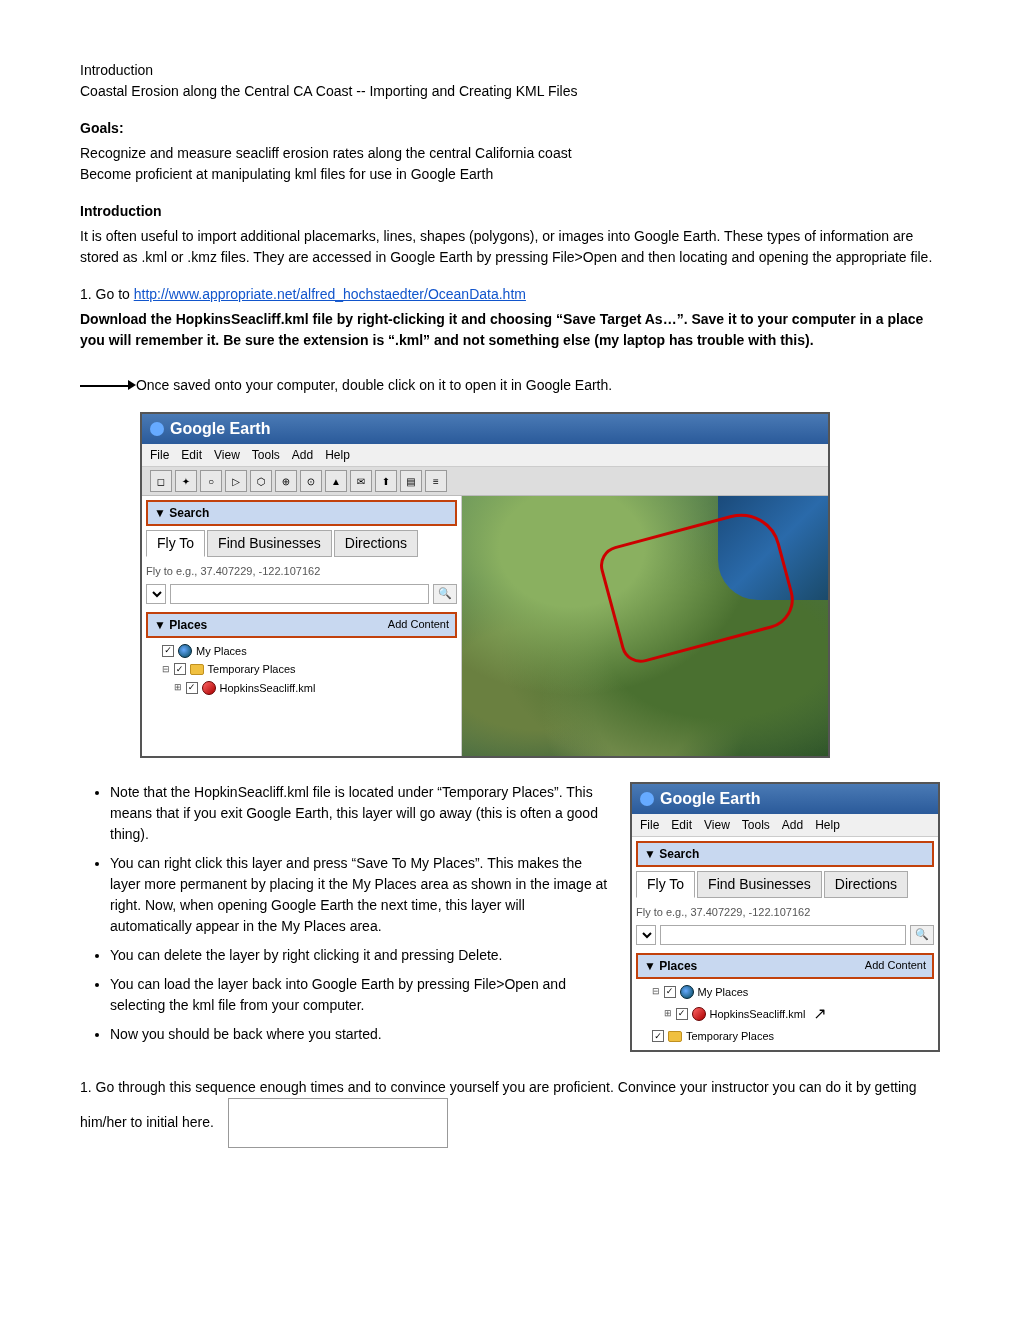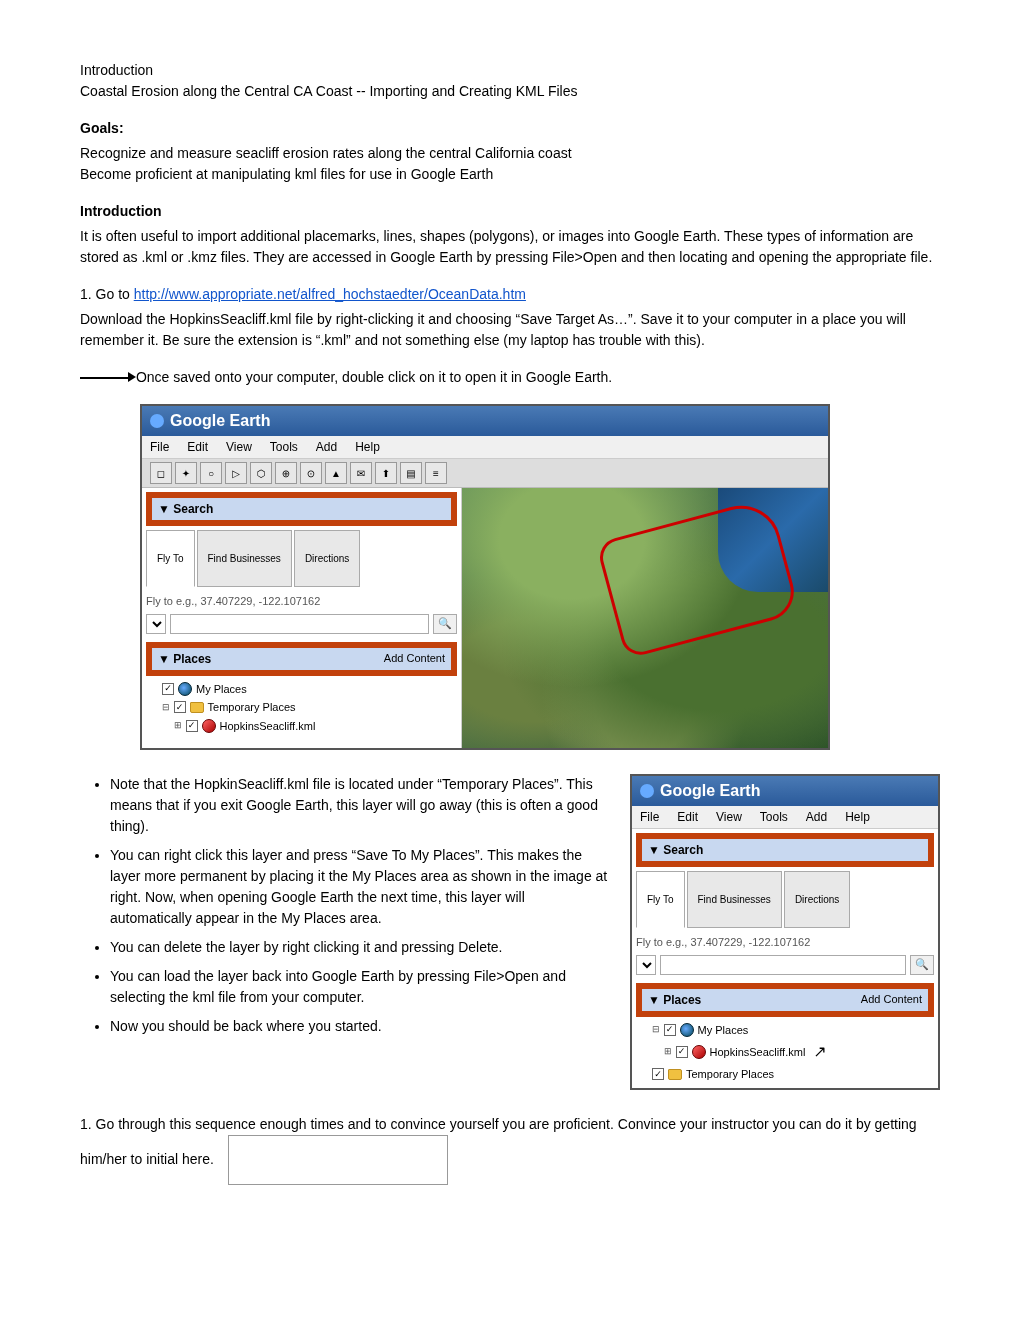--- a/index.html
+++ b/index.html
@@ -53,21 +53,21 @@
       height: 14px;
       background: #6af;
       border-radius: 50%;
       display: inline-block;
     }
     .ge-menubar {
       background: #f0f0f0;
       border-bottom: 1px solid #ccc;
       padding: 2px 8px;
       display: flex;
-      gap: 18px;
+      gap: 12px;
       font-size: 12px;
     }
     .ge-menubar span { cursor: pointer; }
     .ge-body {
       display: flex;
       height: 260px;
     }
     .ge-sidebar {
       width: 320px;
       border-right: 1px solid #ccc;
@@ -87,32 +87,32 @@
       overflow: hidden;
     }
     .ge-section-header {
       background: #c8d8f0;
       padding: 2px 6px;
       font-weight: bold;
       display: flex;
       justify-content: space-between;
       align-items: center;
       margin-bottom: 4px;
-      border: 6px solid #c2410c;
+      border: 2px solid #c2410c;
     }
     .ge-tabs {
       display: flex;
       gap: 2px;
       margin-bottom: 6px;
     }
     .ge-tab {
       border: 1px solid #aaa;
-      padding: 20px 10px;
+      padding: 2px 10px;
       background: #e8e8e8;
-      font-size: 10px;
+      font-size: 14px;
       cursor: pointer;
     }
     .ge-tab.active {
       background: #fff;
       border-bottom: 1px solid #fff;
     }
     .ge-search-hint {
       font-size: 11px;
       color: #555;
       margin-bottom: 4px;
@@ -296,25 +296,25 @@
 <div class="section" style="margin-top:16px;">
   <div class="heading">Introduction</div>
   <div>It is often useful to import additional placemarks, lines, shapes (polygons), or images into Google Earth. These types of information are stored as .kml or .kmz files. They are accessed in Google Earth by pressing File&gt;Open and then locating and opening the appropriate file.</div>
 </div>
 
 
 <div class="section" style="margin-top:16px;">
   <div>
     <span>1. Go to </span><a href="#">http://www.appropriate.net/alfred_hochstaedter/OceanData.htm</a>
   </div>
-  <div style="margin-top:4px;">Download the HopkinsSeacliff.kml file by right-clicking it and choosing “Save Target As…”. Save it to your computer in a place you will remember it. Be sure the extension is “.kml” and not something else (my laptop has trouble with this).</div>
-</div>
-
-
-<div class="section open-line" style="margin-top:16px;">
+  <div style="margin-top:4px;font-weight:bold;">Download the HopkinsSeacliff.kml file by right-clicking it and choosing “Save Target As…”. Save it to your computer in a place you will remember it. Be sure the extension is “.kml” and not something else (my laptop has trouble with this).</div>
+</div>
+
+
+<div class="section open-line" style="margin-top:24px;">
   <span style="display:inline-block; width:50px; height:2px; background:#000; vertical-align:middle; margin-right:2px; position:relative;">
     <span style="position:absolute; right:-6px; top:-5px; width:0; height:0; border-left:8px solid #000; border-top:5px solid transparent; border-bottom:5px solid transparent;"></span>
   </span>
   <span>Once saved onto your computer, double click on it to open it in Google Earth.</span>
 </div>
 
 
 <div class="ge-window-large">
   <div class="ge-titlebar">
     <span class="ge-titlebar-icon"></span>

